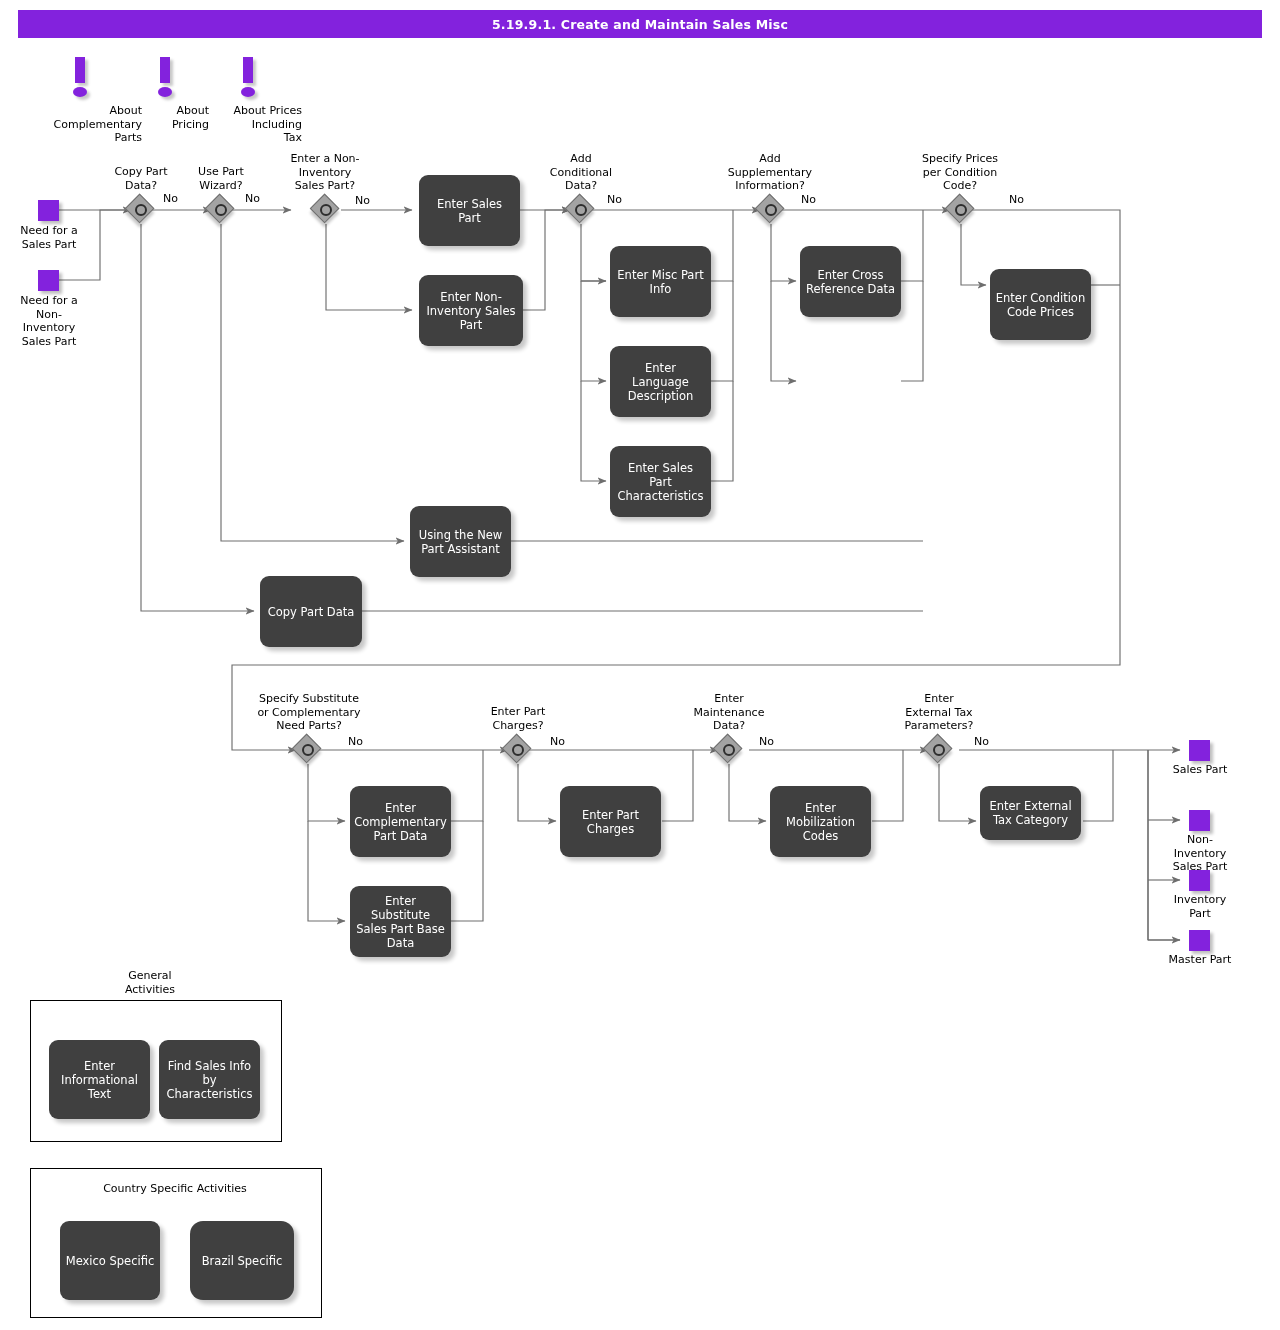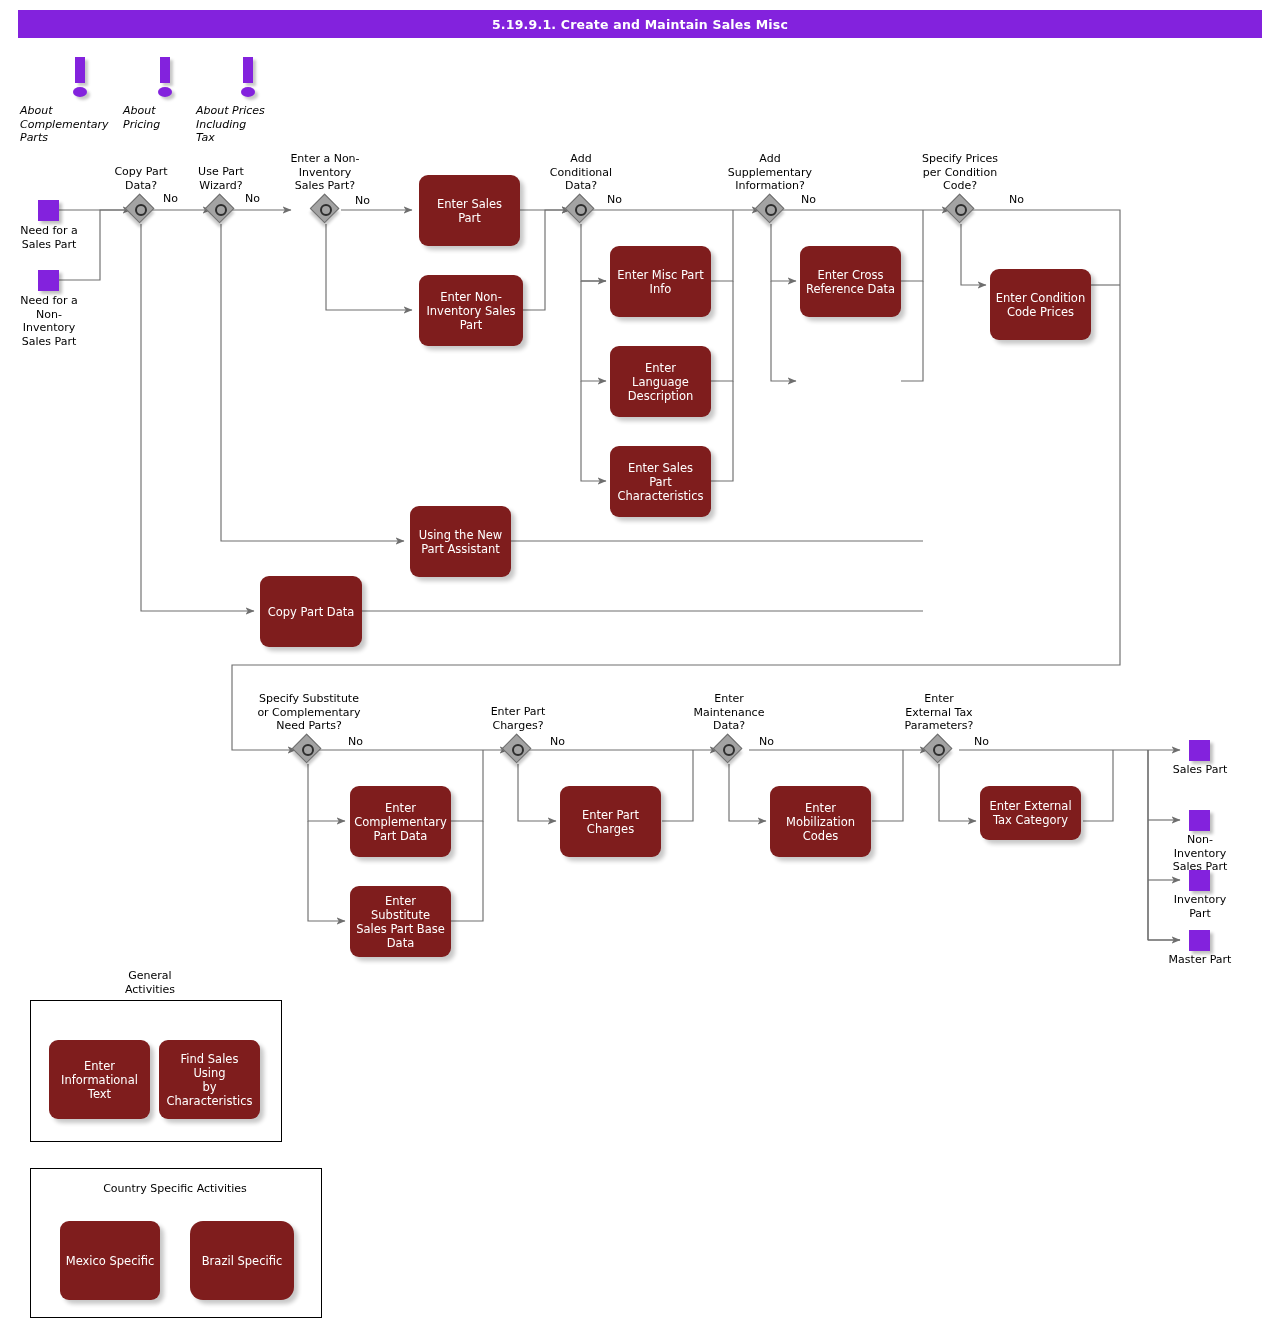--- a/index.html
+++ b/index.html
@@ -19,21 +19,21 @@
     font-size:12.5px;font-weight:bold;
     display:flex;align-items:center;justify-content:center;
     letter-spacing:.2px;
   }
 
   
   .node{position:absolute;}
 
   
   .activity{
-    background:#7f1d1d;
+    background:#404040;
     border-radius:9px;
     color:#ffffff;
     font-size:11.5px;
     line-height:14px;
     display:flex;align-items:center;justify-content:center;
     text-align:center;
     box-shadow:4px 4px 4px rgba(0,0,0,.22);
     padding:2px 5px;
     box-sizing:border-box;
   }
@@ -81,21 +81,21 @@
     position:absolute;left:11px;top:0;width:10px;height:26px;
     background:#8322dd;box-shadow:3px 3px 3px rgba(0,0,0,.22);
   }
   .infoicon .dot{
     position:absolute;left:9px;top:30px;width:14px;height:10px;
     background:#8322dd;border-radius:50%;
     box-shadow:3px 3px 3px rgba(0,0,0,.22);
   }
   .info-label{
     position:absolute;font-size:11px;line-height:13.5px;color:#000;
-    text-align:left;white-space:pre-line;font-style:italic;
+    text-align:right;white-space:pre-line;
   }
 
   
   .group-frame{
     position:absolute;border:1.4px solid #000;background:transparent;
   }
   .group-title{
     position:absolute;font-size:11px;line-height:13.5px;color:#000;
     text-align:center;white-space:pre-line;
   }
@@ -400,21 +400,21 @@
 
   <div class="group-title" style="left: 100px; top: 969px; width: 100px; white-space: pre-line;">General
 Activities</div>
   <div class="group-frame" style="left:30px;top:1000px;width:250px;height:140px;"></div>
   <div class="activity node" style="left:49px;top:1040px;width:101px;height:79px;">
     <span style="white-space: pre-line;">Enter
 Informational
 Text</span>
   </div>
   <div class="activity node" style="left:159px;top:1040px;width:101px;height:79px;">
-    <span style="white-space: pre-line;">Find Sales Using
+    <span style="white-space: pre-line;">Find Sales Info
 by
 Characteristics</span>
   </div>
 
   <div class="group-frame" style="left:30px;top:1168px;width:290px;height:148px;"></div>
   <div class="group-title" style="left:60px;top:1182px;width:230px;">Country Specific Activities</div>
   <div class="activity node" style="left:60px;top:1221px;width:100px;height:79px;">
     <span>Mexico Specific</span>
   </div>
   <div class="activity node" style="left:190px;top:1221px;width:104px;height:79px;border-radius:13px;">

